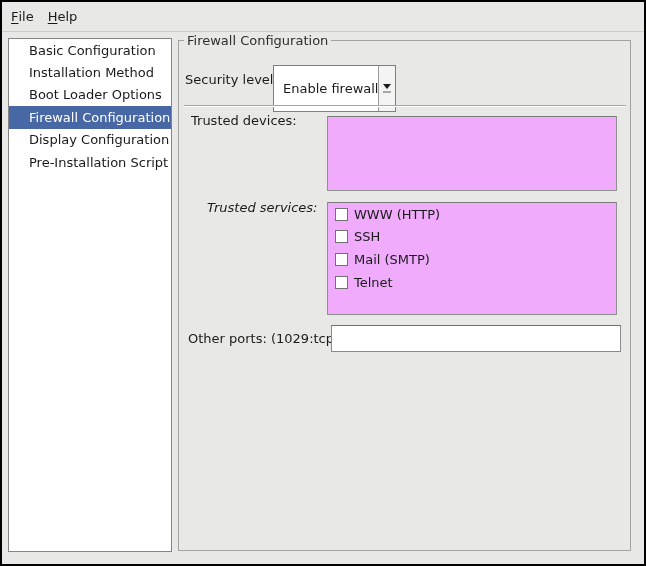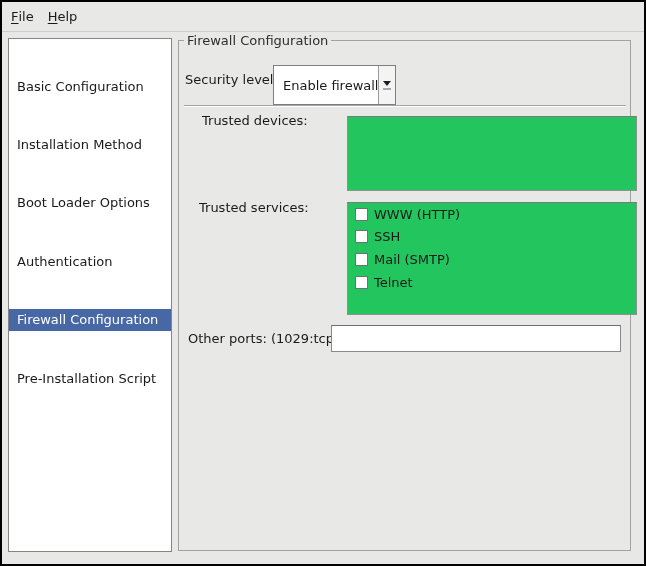--- a/index.html
+++ b/index.html
@@ -32,44 +32,43 @@
   
   .sidebar {
     position: absolute; left: 6px; top: 36px; width: 164px; height: 514px;
     background: #ffffff;
     border: 1px solid #858585;
     overflow: hidden;
   }
   .sidebar-item {
     height: 22.4px;
     display: flex; align-items: center;
-    padding-left: 8px;
+    padding-left: 20px;
     white-space: nowrap;
     cursor: default;
-    margin-top: 36px;
   }
   .sidebar-item.selected {
     background: var(--sel-bg, #4767a5);
     color: var(--sel-fg, #ffffff);
   }
   
   fieldset.panel {
     position: absolute; left: 176px; top: 31px; width: 453px; height: 518px;
     border: 1px solid #a2a2a2;
     background: transparent;
   }
   fieldset.panel > legend {
     margin-left: 5px; padding: 0 3px;
     color: #2e2e2e;
   }
   .frame-inner { position: absolute; left: 0; top: 0; right: 0; bottom: 0; }
   .field-label { position: absolute; white-space: nowrap; color: #1a1a1a; }
   
   .combo {
-    position: absolute; left: 94px; top: 17px; width: 123px; height: 40px;
+    position: absolute; left: 94px; top: 17px; width: 123px; height: 47px;
     background: #ffffff;
     border: 1px solid #7e7e7e;
     display: flex; align-items: stretch;
     cursor: default;
   }
   .combo-text {
     flex: 1; display: flex; align-items: center;
     padding-left: 9px; white-space: nowrap;
   }
   .combo-btn {
@@ -84,22 +83,22 @@
     border-top: 5px solid #1c1c1c;
   }
   .combo-bar { width: 8px; height: 2px; background: #a8a8a8; margin-top: 2px; }
   
   .h-sep {
     position: absolute; left: 5px; right: 4px; top: 57px; height: 2px;
     border-top: 1px solid #a6a6a6; border-bottom: 1px solid #ffffff;
   }
   
   .listbox {
-    position: absolute; left: 168px; width: 290px;
-    background: #22c55e;
+    position: absolute; left: 148px; width: 290px;
+    background: #f0abfc;
     border: 1px solid #8f8f8f; border-top-color: #7a7a7a;
     overflow: hidden;
   }
   .devices-box  { top: 68px;  height: 75px; }
   .services-box { top: 154px; height: 113px; }
   .service-row {
     height: 22.6px;
     display: flex; align-items: center;
     padding-left: 7px;
     white-space: nowrap;
@@ -115,40 +114,40 @@
   .entry {
     position: absolute; left: 152px; top: 277px; width: 290px; height: 27px;
     background: #ffffff;
     border: 1px solid #8a8a8a; border-top-color: #6e6e6e;
     font-family: "DejaVu Sans", "Liberation Sans", sans-serif;
     font-size: 13px;
     padding: 0 4px;
     outline: none;
   }
   .lbl-security { left: 6px;  top: 24px; }
-  .lbl-devices  { left: 23px; top: 65px; }
-  .lbl-services { left: 20px; top: 152px; }
+  .lbl-devices  { left: 12px; top: 65px; }
+  .lbl-services { left: 28px; top: 152px; font-style: italic; }
   .lbl-ports    { left: 9px;  top: 283px; }
 </style>
 </head>
 <body>
 
 <div class="window">
 
   <div class="menubar">
       <div class="menu-item"><u>F</u>ile</div>
       <div class="menu-item"><u>H</u>elp</div>
     </div>
 
   <div class="sidebar">
       <div class="sidebar-item">Basic Configuration</div>
       <div class="sidebar-item">Installation Method</div>
       <div class="sidebar-item">Boot Loader Options</div>
-      <div class="sidebar-item">Authentication</div>
       <div class="sidebar-item selected">Firewall Configuration</div>
+      <div class="sidebar-item">Display Configuration</div>
       <div class="sidebar-item">Pre-Installation Script</div>
     </div>
 
   <fieldset class="panel">
     <legend>Firewall Configuration</legend>
     <div class="frame-inner">
 
       <span class="field-label lbl-security">Security level:</span>
 
       <div class="combo">

